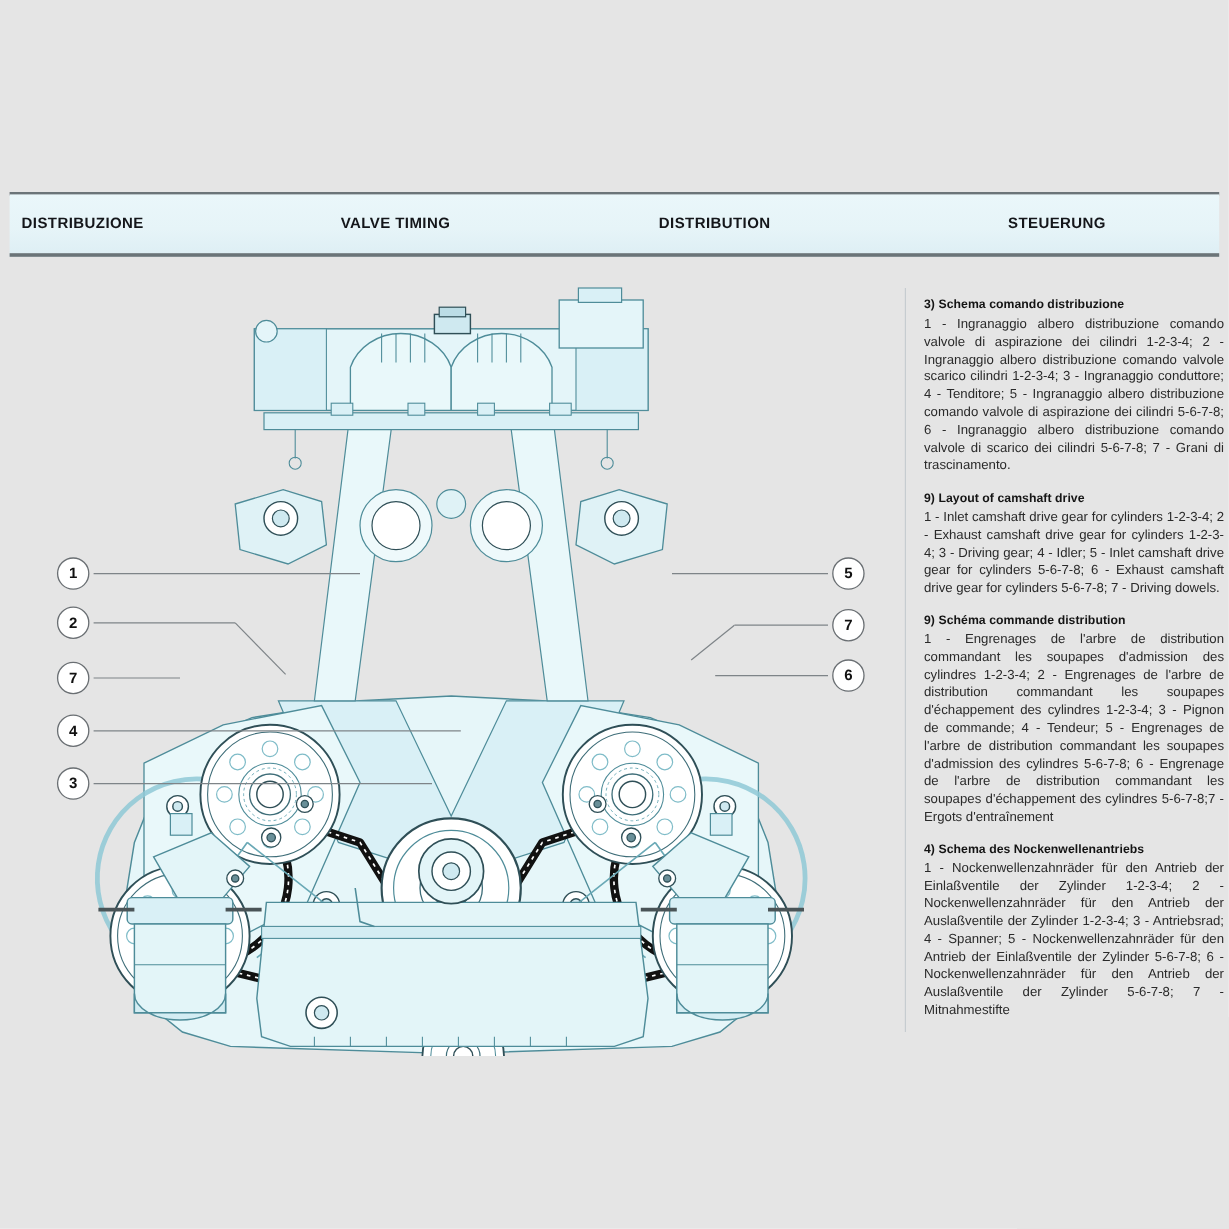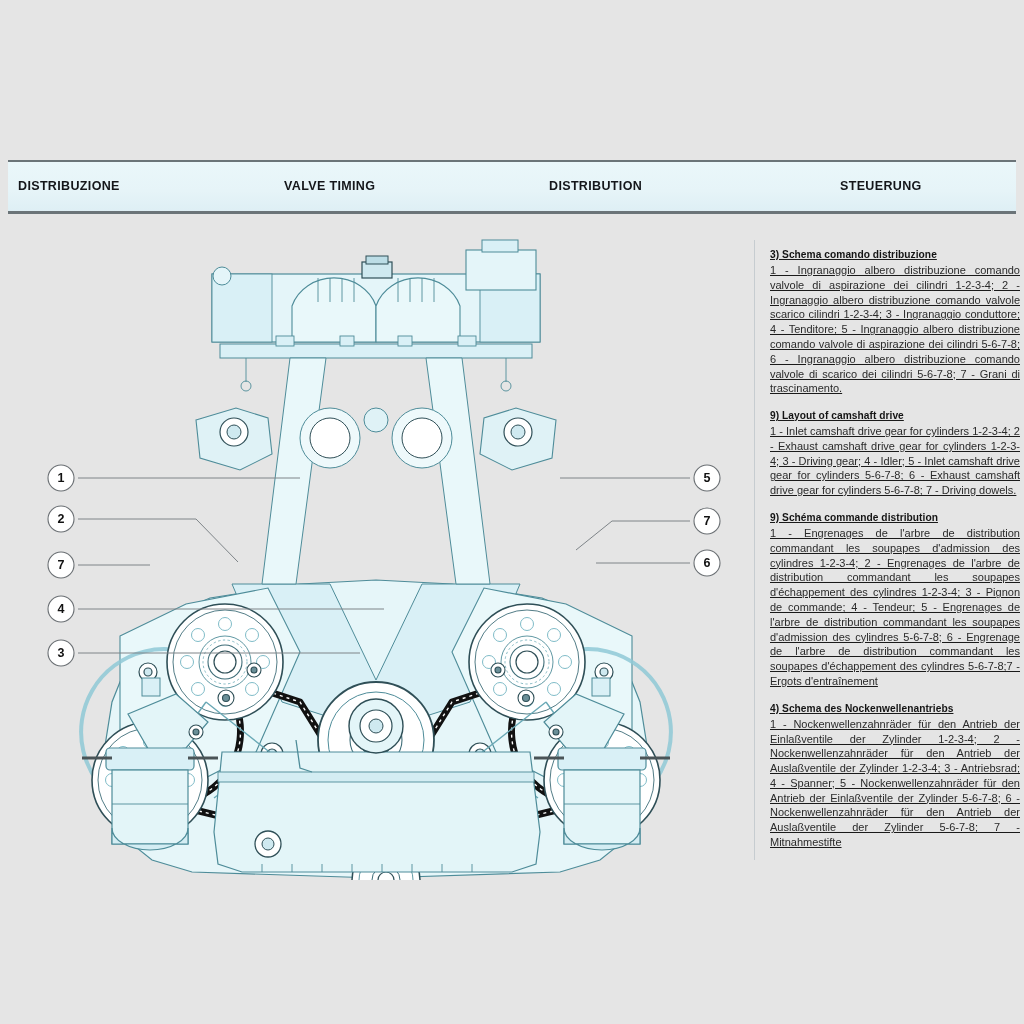--- a/index.html
+++ b/index.html
@@ -72,21 +72,21 @@
     background: #c6ccd0;
   }
 
   
   #text-col {
     position: absolute;
     left: 770px;
     top: 248px;
     width: 250px;
   }
-  .block { margin-bottom: 13px; text-decoration: underline; }
+  .block { margin-bottom: 13px; }
   .block h3 {
     margin: 0 0 2px 0;
     font-size: 10.2px;
     font-weight: bold;
     letter-spacing: 0.05px;
     color: #141414;
     line-height: 1.28;
   }
   .block p {
     margin: 0;

